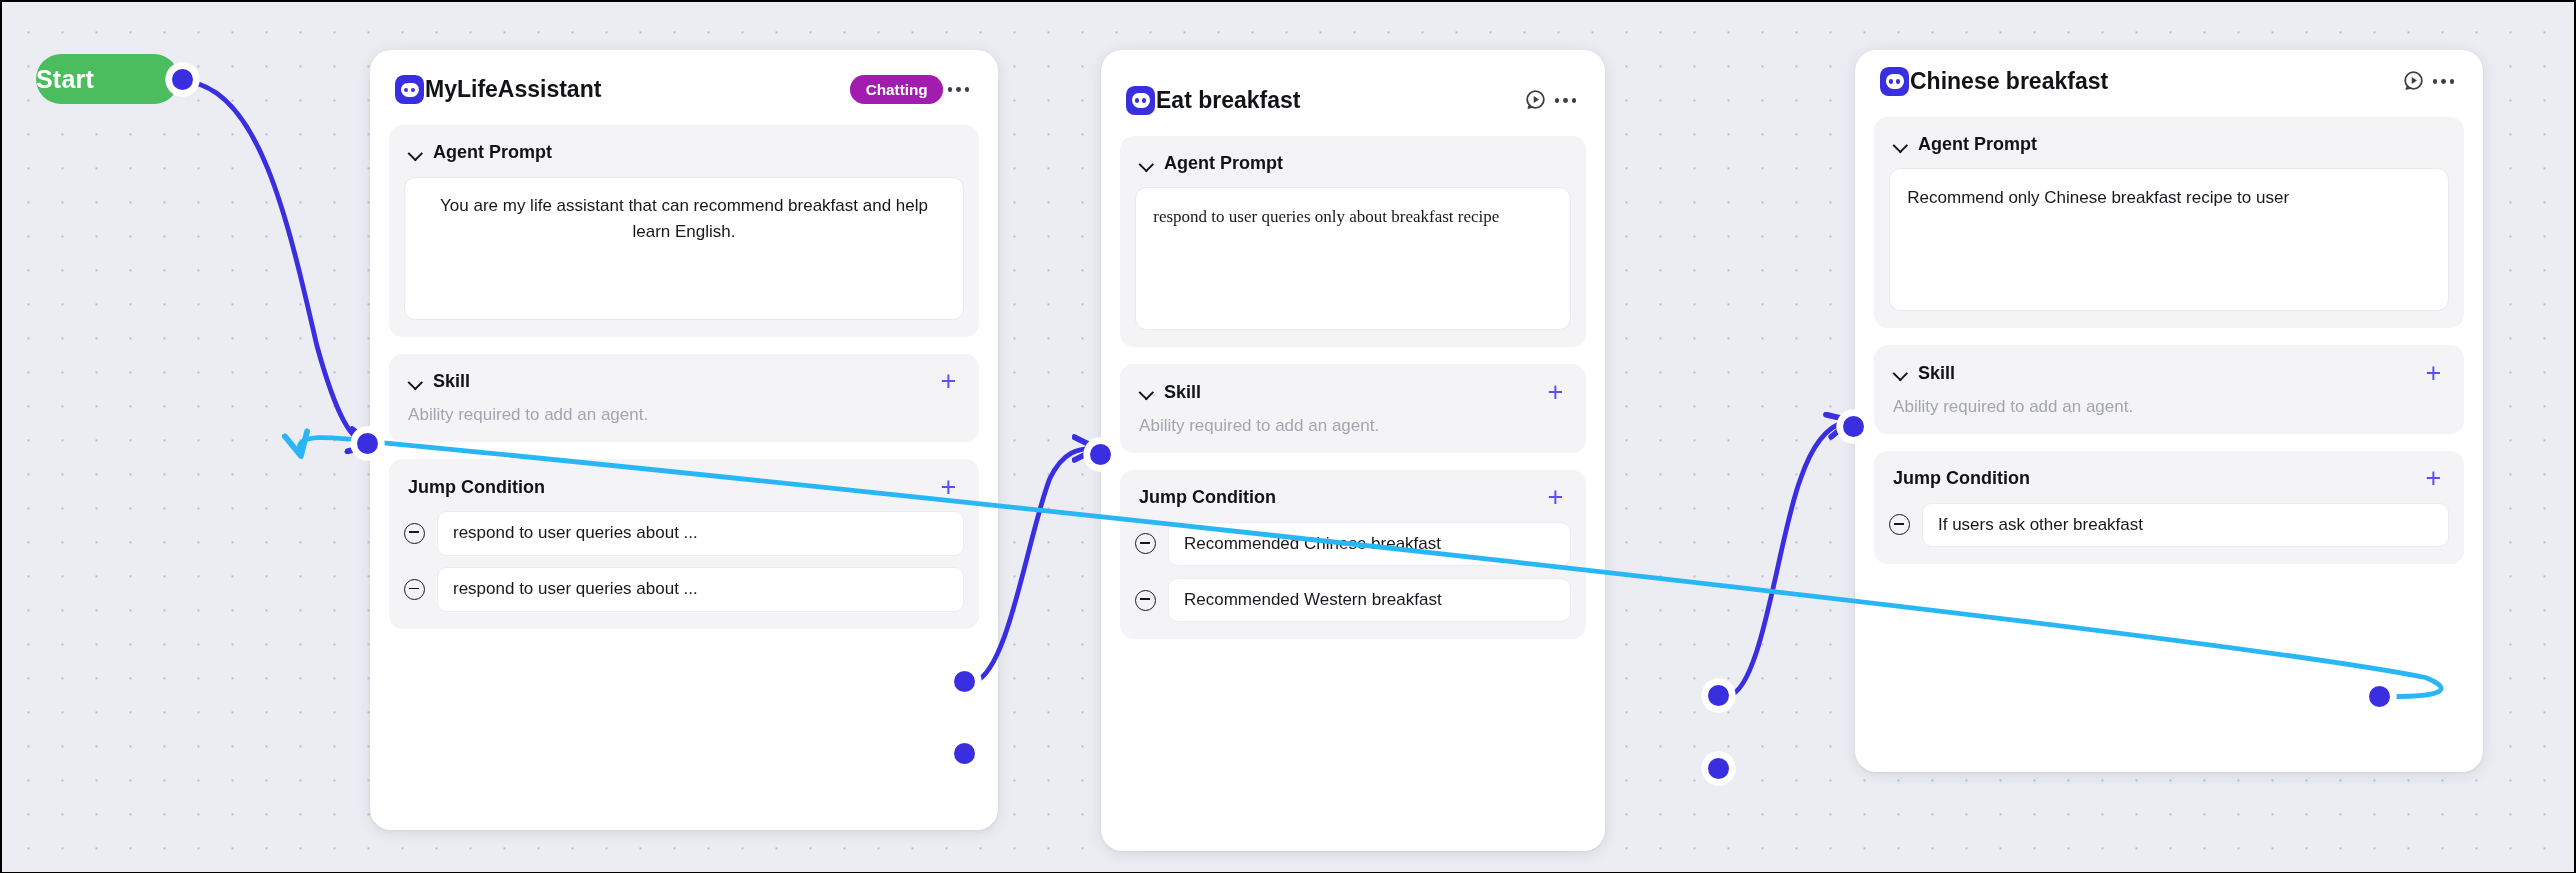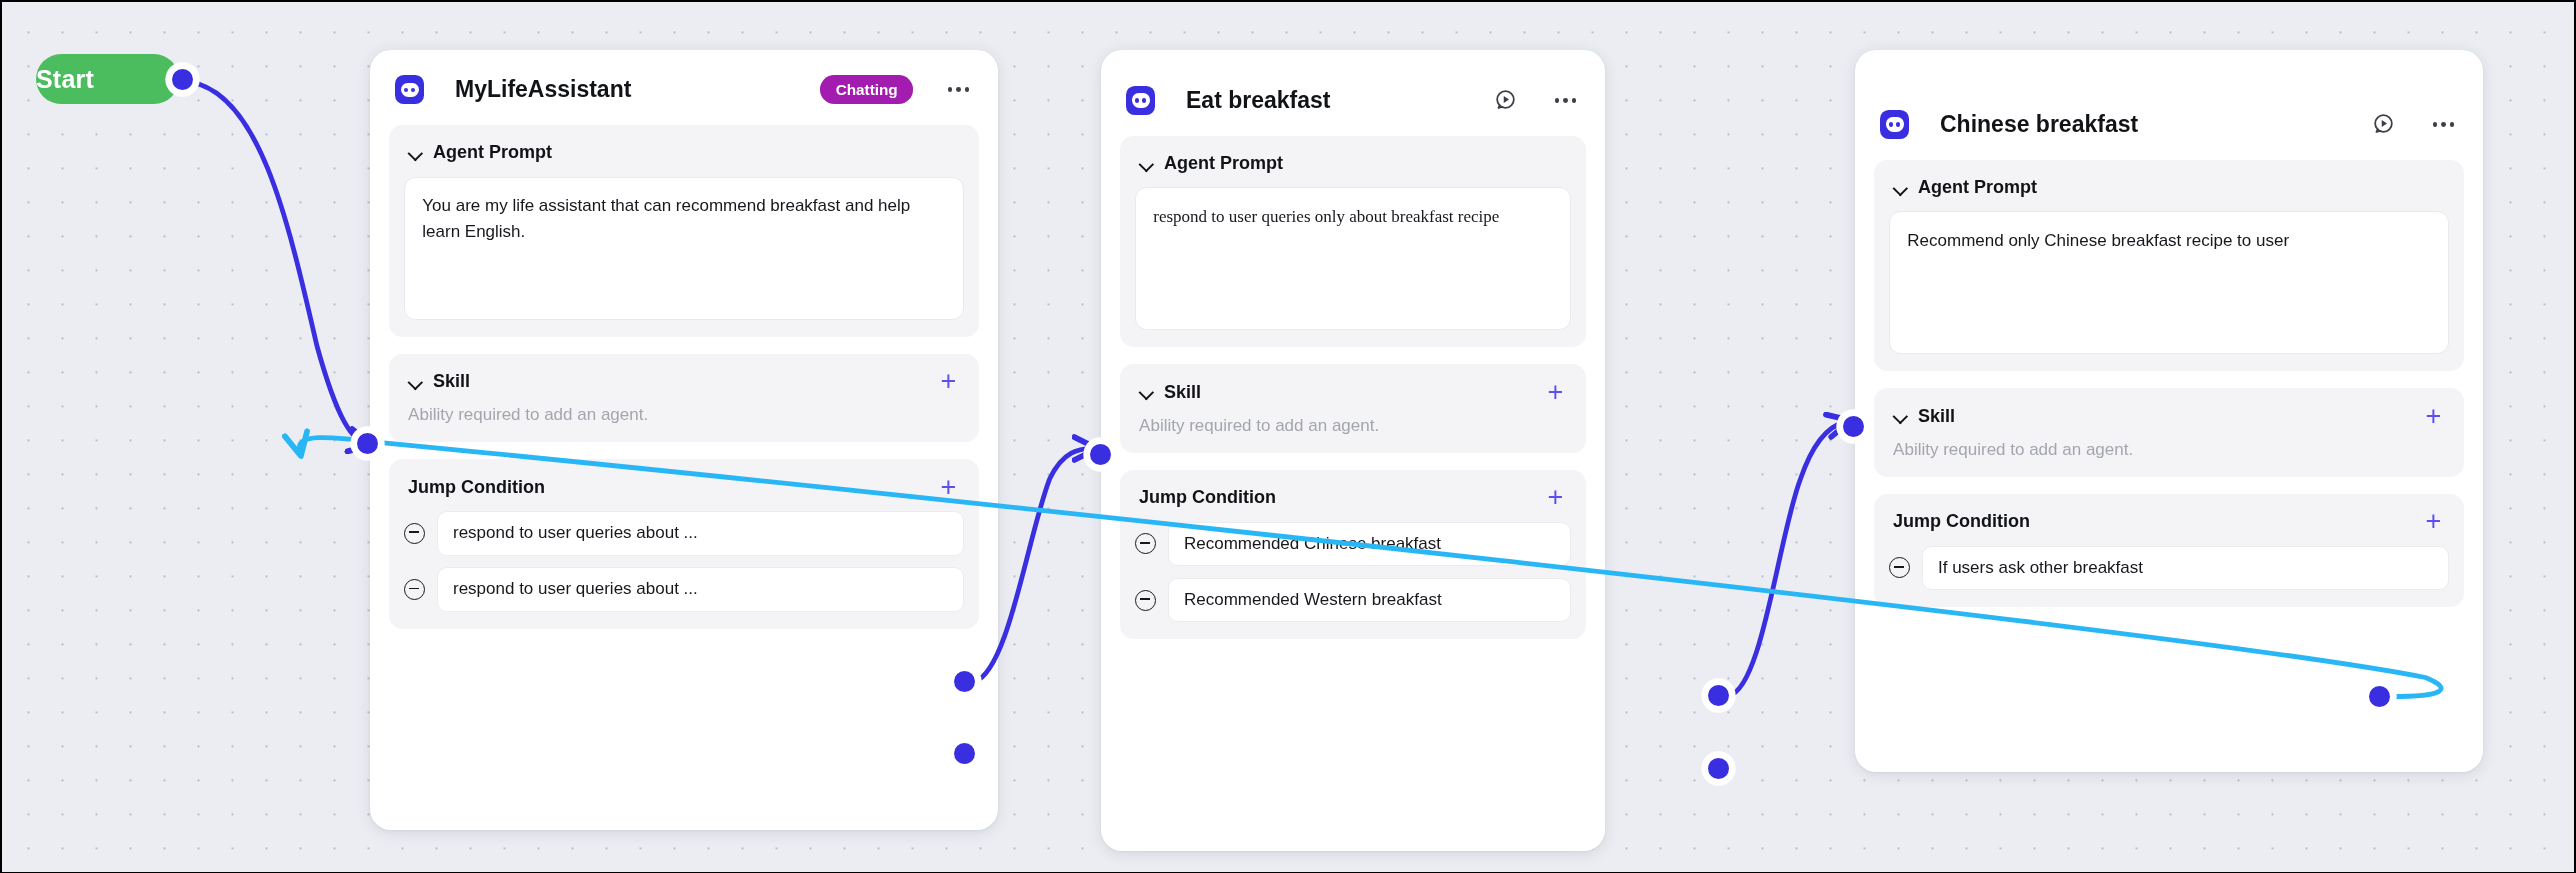--- a/index.html
+++ b/index.html
@@ -47,21 +47,21 @@
   .card {
     position: absolute;
     background: #ffffff;
     border-radius: 21px;
     box-shadow: 0 2.9px 15.3px rgba(25,35,70,.10), 0 1px 2.9px rgba(25,35,70,.06);
     z-index: 5;
   }
   .card-header {
     display: flex; align-items: center;
     padding: 25px 25px 3.8px 25px;
-    gap: 31px;
+    gap: 1px;
   }
   .bot-icon {
     width: 29px; height: 29px;
     border-radius: 8.6px;
     background: #3a2fe0;
     display: flex; align-items: center; justify-content: center;
     flex: 0 0 auto;
   }
   .bot-icon .face {
     width: 18px; height: 14.3px;
@@ -229,21 +229,21 @@
       </span>
     </div>
 
     <div class="section">
       <div class="section-head">
         <span class="section-head-left">
           <span class="chev"></span>
           <span class="section-title">Agent Prompt</span>
         </span>
       </div>
-      <div class="prompt-box" style="min-height:143px;">You are my life assistant that can recommend breakfast and help learn English.</div>
+      <div class="prompt-box" style="min-height:143px;text-align:center;">You are my life assistant that can recommend breakfast and help learn English.</div>
     </div>
 
     <div class="section">
       <div class="section-head">
         <span class="section-head-left">
           <span class="chev"></span>
           <span class="section-title">Skill</span>
         </span>
         <span class="plus">+</span>
       </div>
@@ -336,21 +336,21 @@
           <span class="jc-input">Recommended Western breakfast</span>
         </div>
       </div>
     </div>
   </div>
   <div class="port" style="left:1088px; top:442px;"></div>
   <div class="port" style="left:1706px; top:683px;"></div>
   <div class="port" style="left:1706px; top:756px;"></div>
 
   <div class="card" style="left:1853px; top:48px; width:628px; height:722px;">
-    <div class="card-header" style="padding-top:60px;">
+    <div class="card-header" style="padding-top:17px;">
       <span class="bot-icon">
         <span class="face">
             <i class="eye"></i>
             <i class="eye"></i>
           </span>
       </span>
       <span class="card-title">Chinese breakfast</span>
       <span class="icon-btn">
         <svg width="25" height="25" viewBox="0 0 24 24" fill="none">
           <circle cx="12" cy="11" r="8" stroke="#3c3f47" stroke-width="1.7"></circle>

